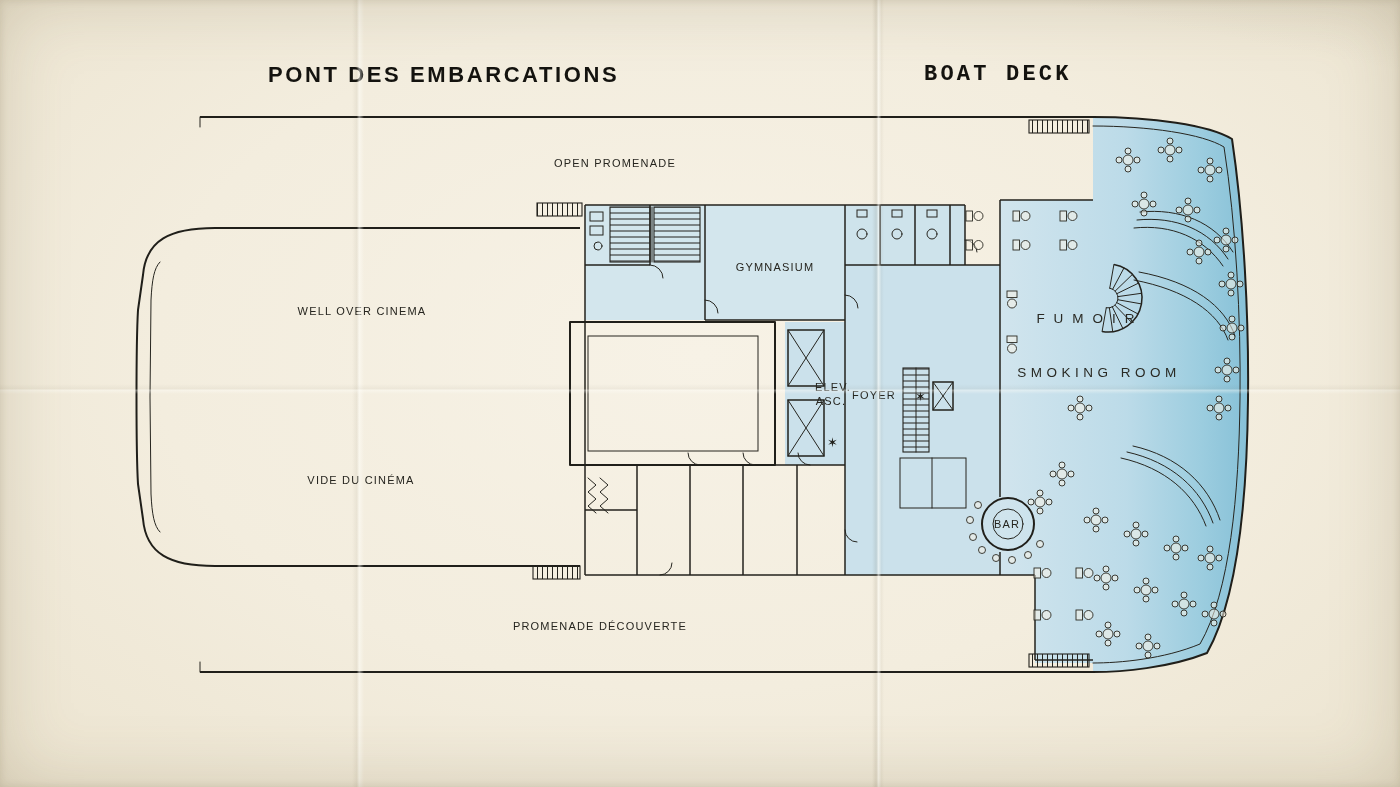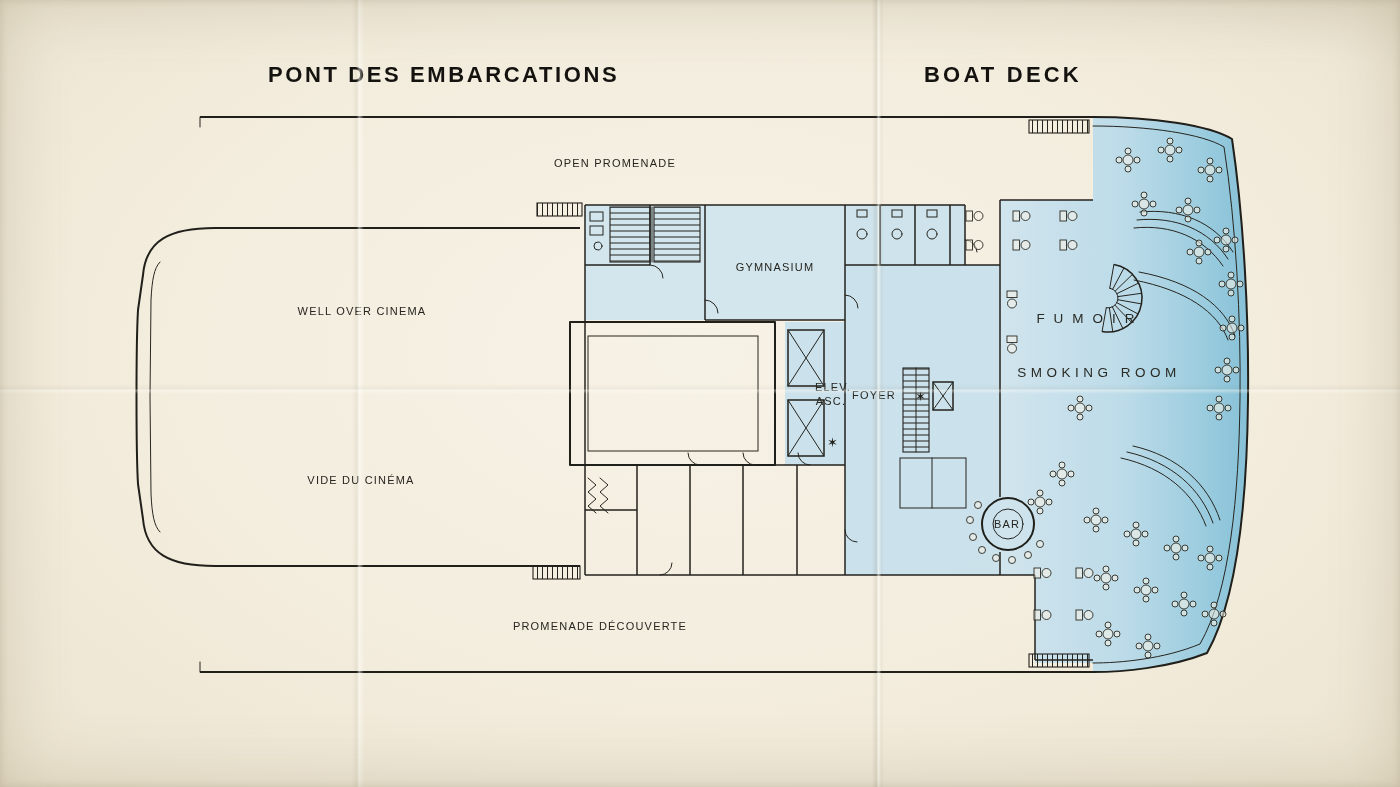--- a/index.html
+++ b/index.html
@@ -14,21 +14,21 @@
   }
   .crease-v{position:absolute;top:0;bottom:0;width:12px;pointer-events:none;}
   #crease1{left:352px;background:linear-gradient(90deg,rgba(90,80,55,0) 0%,rgba(90,80,55,.07) 40%,rgba(255,255,250,.5) 60%,rgba(90,80,55,0) 100%);}
   #crease2{left:872px;background:linear-gradient(90deg,rgba(90,80,55,0) 0%,rgba(90,80,55,.12) 35%,rgba(255,255,250,.55) 55%,rgba(90,80,55,.05) 78%,rgba(90,80,55,0) 100%);}
   .crease-h{position:absolute;left:0;right:0;top:384px;height:10px;pointer-events:none;
     background:linear-gradient(180deg,rgba(90,80,55,0),rgba(90,80,55,.05) 45%,rgba(255,255,250,.35) 65%,rgba(90,80,55,0));}
   .crease-d{position:absolute;right:-120px;top:-70px;width:560px;height:170px;transform:rotate(11deg);
     background:linear-gradient(180deg,rgba(120,105,80,.10),rgba(120,105,80,0) 65%);pointer-events:none;}
   .title{position:absolute;font-weight:bold;font-size:22px;letter-spacing:2.6px;color:#14130f;white-space:nowrap;}
   #title-fr{left:268px;top:62px;}
-  #title-en{left:924px;top:62px;letter-spacing:3.2px;}
+  #title-en{left:924px;top:62px;letter-spacing:3.2px;font-family:Liberation Mono, monospace;}
 
   
   svg{position:absolute;left:0;top:0;}
   .w1{stroke:#26251f;stroke-width:1;fill:none;stroke-linecap:round;}
   .w15{stroke:#23221d;stroke-width:1.5;fill:none;stroke-linejoin:round;}
   .w2{stroke:#201f1a;stroke-width:2;fill:none;stroke-linejoin:round;}
   .hatchrect{stroke:#23221d;stroke-width:1.1;}
   .furn{stroke:#2b2a23;stroke-width:.9;fill:rgba(247,242,230,.55);}
   .lbl{fill:#26251f;font-family:"Liberation Sans",sans-serif;font-size:11px;letter-spacing:1.2px;}
   .lbl-big{fill:#2a2a24;font-family:"Liberation Sans",sans-serif;font-size:13.5px;}

